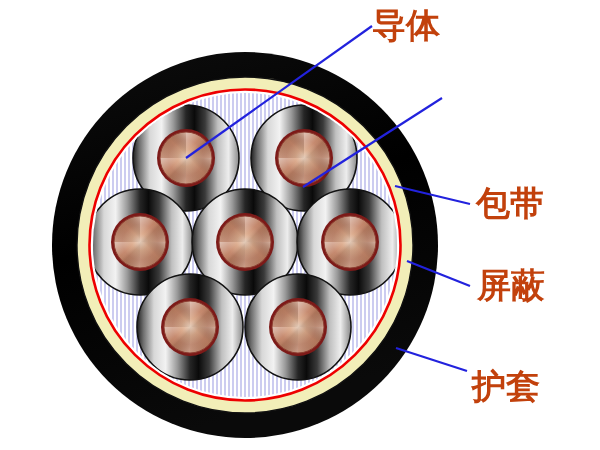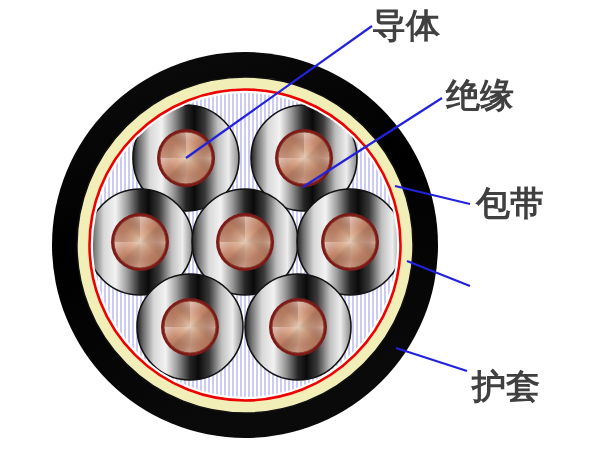--- a/index.html
+++ b/index.html
@@ -8,21 +8,21 @@
     font-family:"DejaVu Sans","Liberation Sans",sans-serif;
   }
   #stage{position:relative;width:600px;height:450px;}
   #cablesvg{position:absolute;left:0;top:0;width:600px;height:450px;}
   .label{
     position:absolute;
     font-family:"DejaVu Sans","Liberation Sans",sans-serif;
     font-weight:700;
     font-size:34px;
     line-height:34px;
-    color:#404040;
+    color:#c2410c;
     letter-spacing:0px;
     white-space:nowrap;
   }
   #lbl-conductor{left:372px;top:8px;}
   #lbl-insulation{left:446px;top:78px;}
   #lbl-tape{left:476px;top:186px;text-align:right;}
   #lbl-shield{left:477px;top:268px;}
   #lbl-sheath{left:472px;top:369px;}
 </style>
 </head>
@@ -178,17 +178,17 @@
     <g id="leaders">
         <line x1="372" y1="26" x2="186" y2="158" stroke="#2222dd" stroke-width="2.2"></line>
         <line x1="442" y1="98" x2="303" y2="187" stroke="#2222dd" stroke-width="2.2"></line>
         <line x1="470" y1="204" x2="395" y2="186" stroke="#2222dd" stroke-width="2.2"></line>
         <line x1="470" y1="286" x2="407" y2="261" stroke="#2222dd" stroke-width="2.2"></line>
         <line x1="467" y1="371" x2="396" y2="348" stroke="#2222dd" stroke-width="2.2"></line>
       </g>
   </svg>
 
   <div class="label" id="lbl-conductor">导体</div>
-  <div class="label" id="lbl-insulation">绝缘</div>
   <div class="label" id="lbl-tape">包带</div>
+  <div class="label" id="lbl-shield">屏蔽</div>
   <div class="label" id="lbl-sheath">护套</div>
 
 </div>
 
 </body></html>

